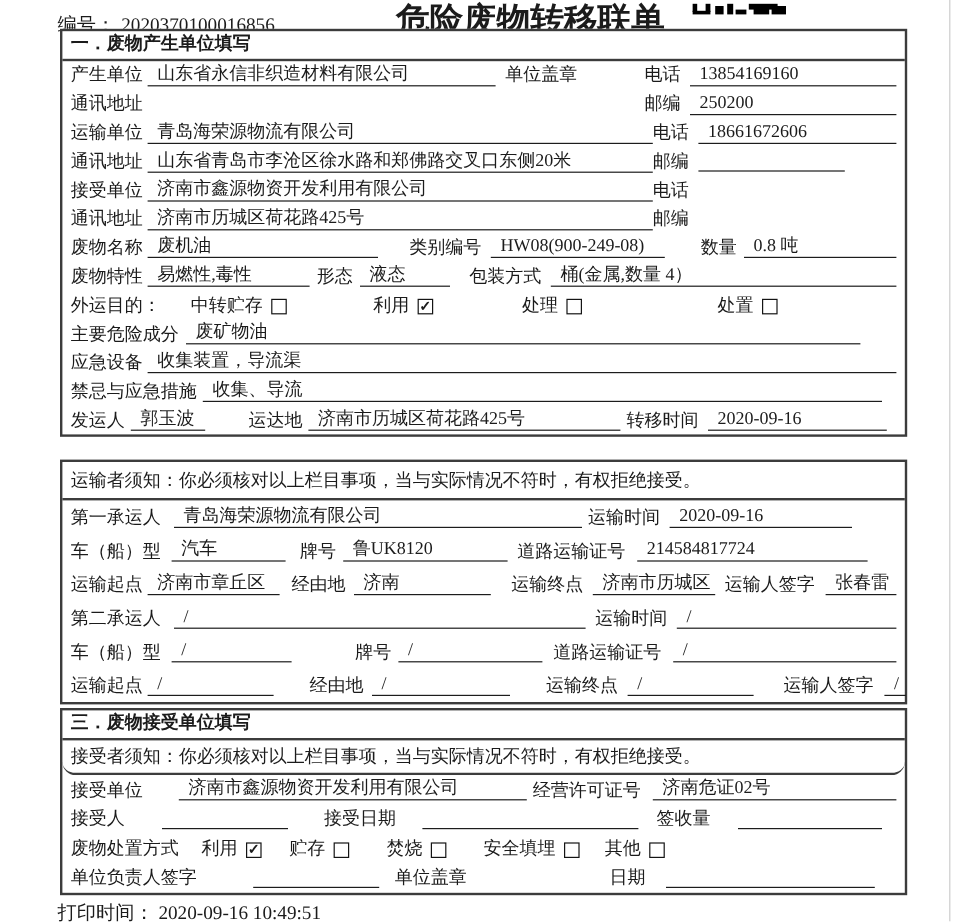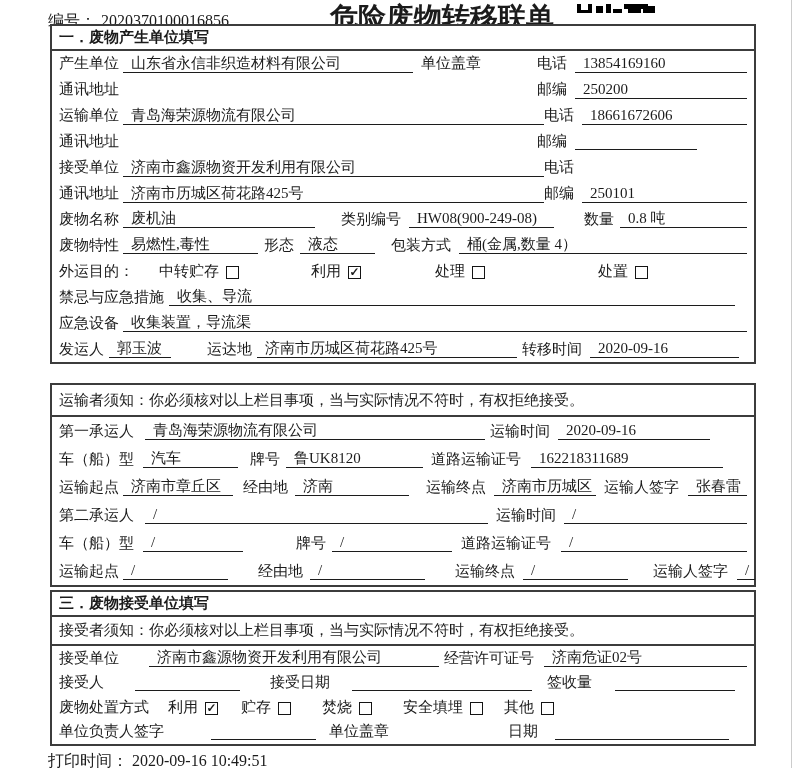--- a/index.html
+++ b/index.html
@@ -12,21 +12,21 @@
   .doc-title{position:absolute;left:330px;top:2px;margin:0;font-size:28px;line-height:32px;font-weight:bold;white-space:nowrap;}
   .qr{position:absolute;left:577px;top:0;width:78px;height:10px;}
 
   .fbox{position:absolute;left:50px;width:706px;border:2px solid #3c3c3c;box-sizing:border-box;display:flex;flex-direction:column;background:#fff;}
   .box1{top:24px;height:340px;}
   .box2{top:383px;height:204px;}
   .box3{top:590px;height:156px;}
   .shead{flex:none;height:23px;line-height:22px;font-weight:bold;padding:0 7px;border-bottom:2px solid #3c3c3c;font-size:15px;}
   .notice{flex:none;display:flex;align-items:center;padding:0 7px;border-bottom:2px solid #3c3c3c;font-size:15px;white-space:nowrap;}
   .box2 .notice{height:30px;}
-  .box3 .notice{height:27px;}
+  .box3 .notice{height:27px;border-radius:11px;}
   .rows{flex:1;display:flex;flex-direction:column;}
   .frow{flex:1;display:flex;align-items:center;padding:0 7px;font-size:15px;white-space:nowrap;}
 
   .lbl{flex:none;}
   .u{flex:none;border-bottom:1px solid #1c1c1c;padding:0 6px 1px 8px;min-height:16px;line-height:16px;box-sizing:border-box;margin-left:4px;}
   .u.grow{flex:1;}
   .sp{flex:none;}
   .sp.grow{flex:1;}
   .rgrp{margin-left:auto;display:flex;align-items:center;width:210px;}
 
@@ -82,38 +82,38 @@
       <div class="frow">
         <span class="lbl" style="width:60px">运输单位</span>
         <span class="u" style="width:421px">青岛海荣源物流有限公司</span>
         <span class="rgrp">
             <span class="lbl" style="width:34px">电话</span>
             <span class="u grow">18661672606</span>
           </span>
       </div>
       <div class="frow">
         <span class="lbl" style="width:60px">通讯地址</span>
+        <span class="u" style="width:421px">山东省青岛市李沧区徐水路和郑佛路交叉口东侧20米</span>
         <span class="rgrp">
             <span class="lbl" style="width:34px">邮编</span>
             <span class="u" style="width:122px"></span>
           </span>
       </div>
       <div class="frow">
         <span class="lbl" style="width:60px">接受单位</span>
         <span class="u" style="width:421px">济南市鑫源物资开发利用有限公司</span>
         <span class="rgrp">
             <span class="lbl" style="width:34px">电话</span>
           </span>
       </div>
       <div class="frow">
         <span class="lbl" style="width:60px">通讯地址</span>
         <span class="u" style="width:421px">济南市历城区荷花路425号</span>
         <span class="rgrp">
             <span class="lbl" style="width:34px">邮编</span>
-            <span class="u grow">250101</span>
           </span>
       </div>
       <div class="frow">
         <span class="lbl" style="width:60px">废物名称</span>
         <span class="u" style="width:192px">废机油</span>
         <span class="lbl" style="margin-left:26px;width:64px">类别编号</span>
         <span class="u" style="width:145px">HW08(900-249-08)</span>
         <span class="lbl" style="margin-left:30px;width:32px">数量</span>
         <span class="u grow">0.8 吨</span>
       </div>
@@ -138,26 +138,30 @@
         <span class="cbg" style="margin-left:74px">
             <span>处理</span>
             <span class="cb"></span>
           </span>
         <span class="cbg" style="margin-left:113px">
             <span>处置</span>
             <span class="cb"></span>
           </span>
       </div>
       <div class="frow">
+        <span class="lbl" style="width:92px">主要危险成分</span>
+        <span class="u grow" style="margin-right:30px">废矿物油</span>
+      </div>
+      <div class="frow">
+        <span class="lbl" style="width:60px">应急设备</span>
+        <span class="u grow">收集装置，导流渠</span>
+      </div>
+      <div class="frow">
         <span class="lbl" style="width:106px">禁忌与应急措施</span>
         <span class="u grow" style="margin-right:12px">收集、导流</span>
-      </div>
-      <div class="frow">
-        <span class="lbl" style="width:60px">应急设备</span>
-        <span class="u grow">收集装置，导流渠</span>
       </div>
       <div class="frow">
         <span class="lbl" style="width:46px">发运人</span>
         <span class="u" style="width:62px">郭玉波</span>
         <span class="lbl" style="margin-left:36px;width:46px">运达地</span>
         <span class="u" style="width:260px">济南市历城区荷花路425号</span>
         <span class="lbl" style="margin-left:5px;width:64px">转移时间</span>
         <span class="u grow" style="margin-right:8px">2020-09-16</span>
       </div>
     </div>
@@ -172,21 +176,21 @@
         <span class="lbl" style="margin-left:5px;width:64px">运输时间</span>
         <span class="u" style="width:152px">2020-09-16</span>
         <span class="sp grow"></span>
       </div>
       <div class="frow">
         <span class="lbl" style="width:80px">车（船）型</span>
         <span class="u" style="width:95px">汽车</span>
         <span class="lbl" style="margin-left:12px;width:32px">牌号</span>
         <span class="u" style="width:137px">鲁UK8120</span>
         <span class="lbl" style="margin-left:8px;width:96px">道路运输证号</span>
-        <span class="u" style="width:192px">162218311689</span>
+        <span class="u" style="width:192px">214584817724</span>
         <span class="sp grow"></span>
       </div>
       <div class="frow">
         <span class="lbl" style="width:60px">运输起点</span>
         <span class="u" style="width:110px">济南市章丘区</span>
         <span class="lbl" style="margin-left:10px;width:48px">经由地</span>
         <span class="u" style="width:114px">济南</span>
         <span class="lbl" style="margin-left:17px;width:64px">运输终点</span>
         <span class="u" style="width:102px">济南市历城区</span>
         <span class="lbl" style="margin-left:8px;width:80px">运输人签字</span>

